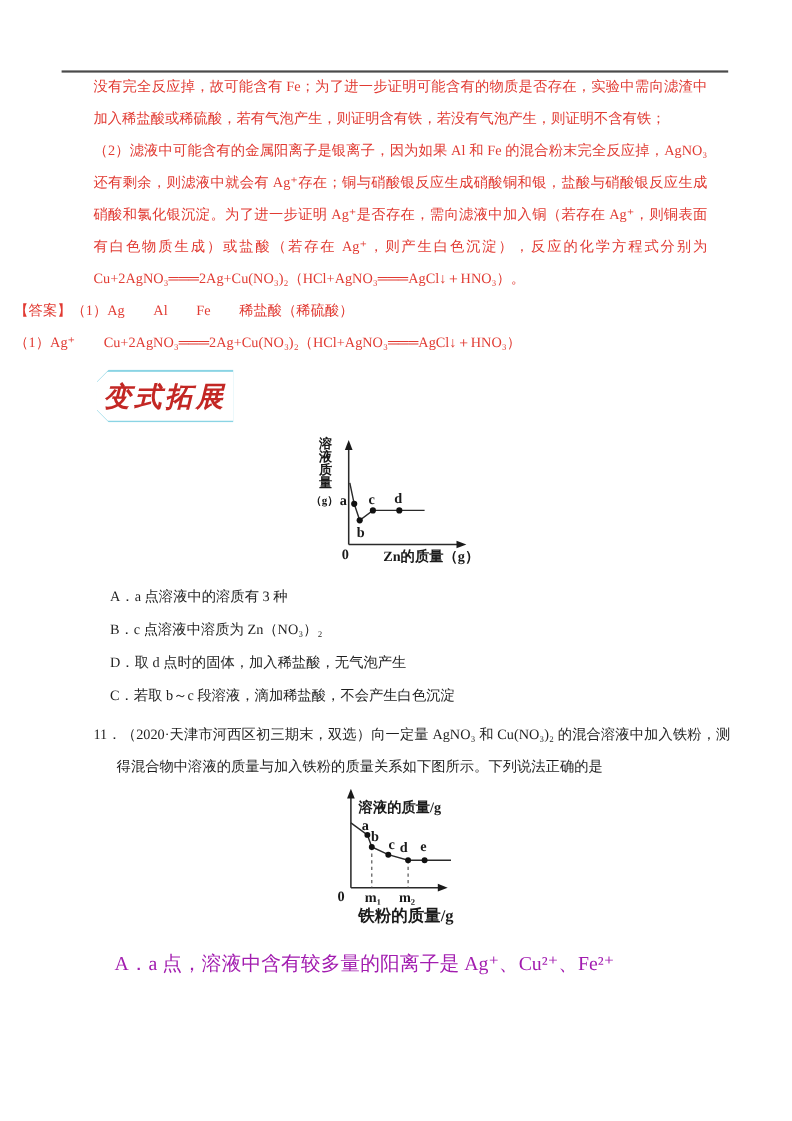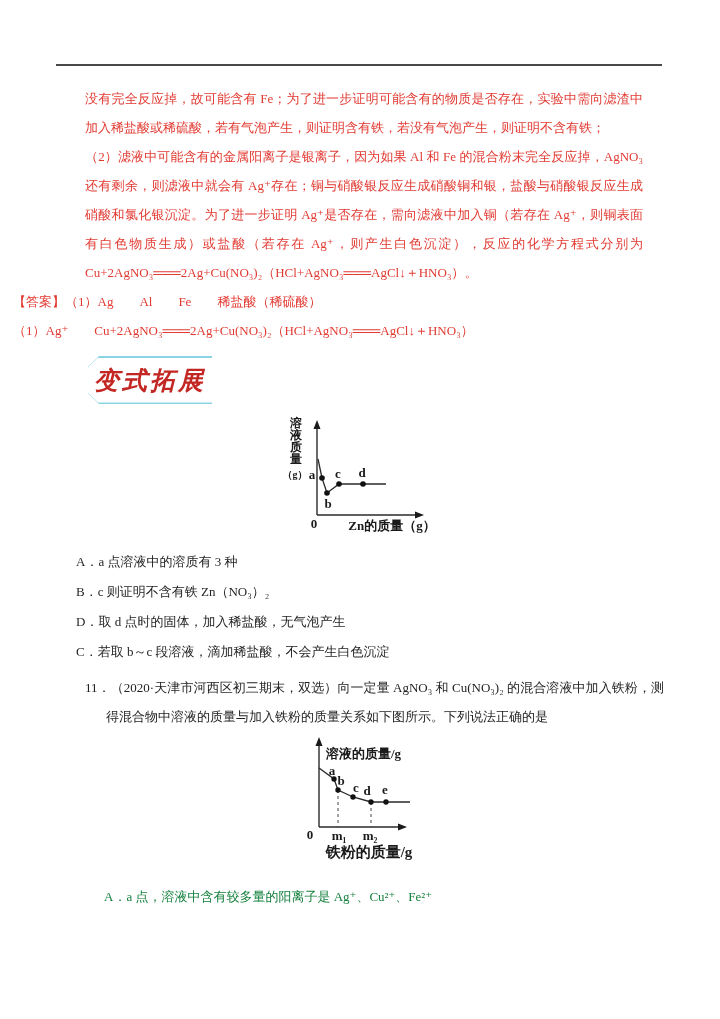--- a/index.html
+++ b/index.html
@@ -1,38 +1,38 @@
 <!DOCTYPE html>
 <html><head>
 <meta charset="utf-8">
 <style>
   html,body{margin:0;padding:0;background:#ffffff;}
   .page{position:relative;width:720px;height:1019px;background:#fff;overflow:hidden;
         font-family:"Liberation Serif","DejaVu Serif",serif;}
   .rule{position:absolute;left:56px;top:64px;width:606px;height:2px;background:#4a4a4a;}
-  .flow{position:absolute;left:0;top:84px;width:720px;}
+  .flow{position:absolute;left:0;top:64px;width:720px;}
   p{margin:0;}
   .para{margin-left:85px;width:558px;font-size:13px;line-height:29px;text-align:justify;
         text-justify:inter-ideograph;}
   .red{color:#e13a32;}
   .left{text-align:left;margin-left:13px;}
   .badge-outer{margin:11px 0 8px 88px;width:124px;height:48px;background:#8ad4e4;
       clip-path:polygon(11px 0,141px 0,152px 11px,152px 37px,141px 48px,11px 48px,0 37px,0 11px);
       display:flex;align-items:center;justify-content:center;}
   .badge-inner{width:149px;height:45px;background:#fff;
       clip-path:polygon(10px 0,139px 0,149px 10px,149px 35px,139px 45px,10px 45px,0 35px,0 10px);
       display:flex;align-items:center;justify-content:center;}
   .badge-text{font-size:25px;font-weight:bold;font-style:italic;color:#c32724;letter-spacing:3px;}
   .stem{margin-left:85px;width:558px;padding-left:21px;text-indent:-21px;
         font-size:13px;line-height:29px;color:#1f1f1f;text-align:justify;}
-  .opt{margin-left:76px;font-size:13px;line-height:30px;color:#1f1f1f;}
+  .opt{margin-left:100px;font-size:13px;line-height:30px;color:#1f1f1f;}
   .opts{margin-top:5px;}
   .graph1{display:block;margin-left:270px;margin-top:2px;}
   .graph2{display:block;margin-left:292px;margin-top:2px;}
-  .optA{margin:14px 0 0 104px;font-size:13px;line-height:29px;color:#15803d;}
+  .optA{margin:14px 0 0 104px;font-size:18px;line-height:29px;color:#a21caf;}
   svg text{font-family:"Liberation Serif","DejaVu Serif",serif;fill:#1a1a1a;font-weight:bold;}
   svg .axis{stroke:#2a2a2a;stroke-width:1.4;fill:none;}
   svg .curve{stroke:#2a2a2a;stroke-width:1.3;fill:none;}
   svg .dash{stroke:#444;stroke-width:1;stroke-dasharray:3,3;fill:none;}
   svg .head{fill:#1a1a1a;}
 </style>
 </head>
 <body>
 
 <div class="page">
@@ -75,21 +75,21 @@
         <text x="58" y="96" font-size="13" text-anchor="middle">b</text>
         <text x="68" y="66" font-size="13" text-anchor="middle">c</text>
         <text x="92" y="65" font-size="13" text-anchor="middle">d</text>
 
         <text x="44" y="116" font-size="13" text-anchor="middle">0</text>
         <text x="122" y="118" font-size="13" text-anchor="middle">Zn的质量（g）</text>
       </svg>
 
       <div class="opts">
         <p class="opt">A．a 点溶液中的溶质有 3 种</p>
-        <p class="opt">B．c 则证明不含有铁 Zn（NO₃）₂</p>
+        <p class="opt">B．c 点溶液中溶质为 Zn（NO₃）₂</p>
         <p class="opt">D．取 d 点时的固体，加入稀盐酸，无气泡产生</p>
         <p class="opt">C．若取 b～c 段溶液，滴加稀盐酸，不会产生白色沉淀</p>
       </div>
     </div>
 
     <div style="margin-top:6px;">
       <p class="stem"><span>11．</span><span>（2020·天津市河西区初三期末，双选）向一定量 AgNO₃ 和 Cu(NO₃)₂ 的混合溶液中加入铁粉，测得混合物中溶液的质量与加入铁粉的质量关系如下图所示。下列说法正确的是</span></p>
 
       <svg class="graph2" width="200" height="135" viewBox="0 0 200 135">
         <line class="axis" x1="27" y1="10" x2="27" y2="94"></line>

